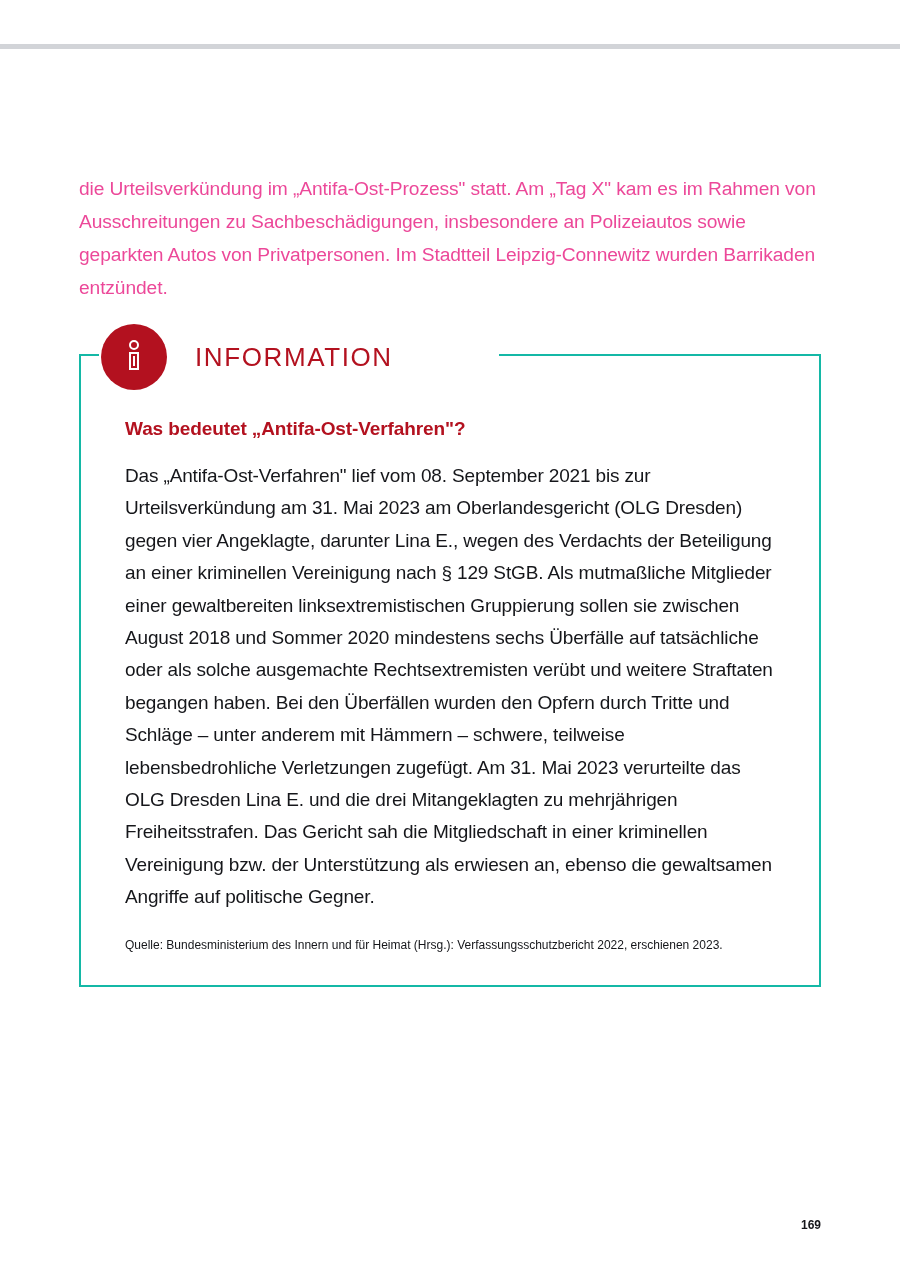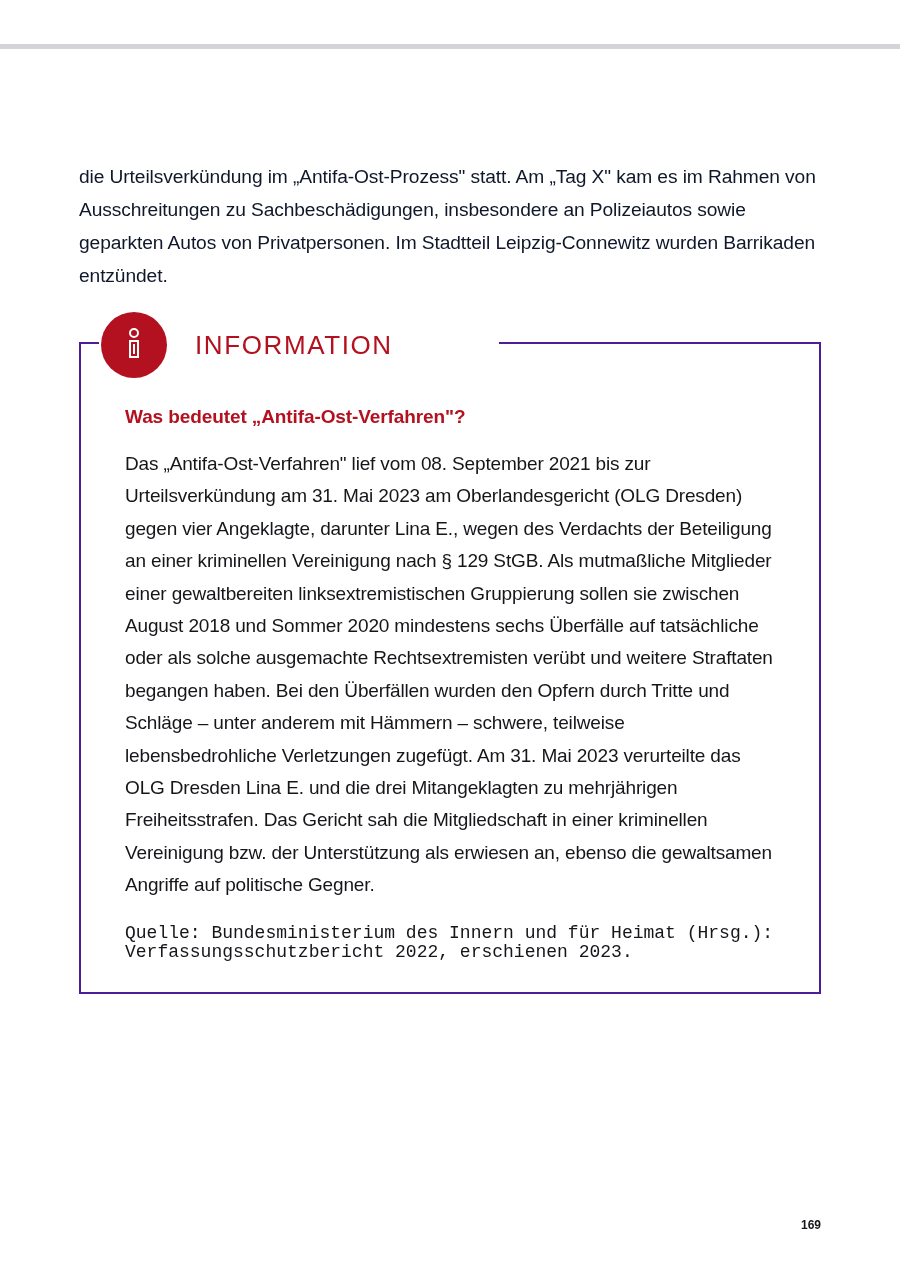--- a/index.html
+++ b/index.html
@@ -34,36 +34,36 @@
   }
 
   .content {
     position: absolute;
     top: 160px;
     left: 79px;
     width: 742px;
   }
 
   p.body-par {
-    margin: 0 0 26px 0;
+    margin: 12px 0 26px 0;
     font-size: 19.2px;
     line-height: 33px;
-    color: #0f172a;
+    color: #ec4899;
     letter-spacing: -0.1px;
   }
 
   
   .info-wrap {
     position: relative;
     margin-top: 50px;
   }
 
   .info-box {
     position: relative;
-    border: 2px solid #4c1d95;
+    border: 2px solid #14b8a6;
     box-sizing: border-box;
     width: 742px;
     padding: 62px 44px 30px 44px;
   }
 
   
   .info-header-mask {
     position: absolute;
     top: -18px;
     left: 18px;
@@ -116,24 +116,23 @@
   .info-text {
     margin: 0;
     font-size: 19px;
     line-height: 32.4px;
     color: #15161a;
     letter-spacing: -0.15px;
   }
 
   .info-source {
     margin: 22px 0 0 0;
-    font-size: 18px;
+    font-size: 12px;
     line-height: 19px;
     color: #15161a;
-    font-family: Liberation Mono, monospace;
   }
 
   .page-number {
     position: absolute;
     right: 79px;
     bottom: 44px;
     font-size: 12px;
     font-weight: bold;
     color: #15161a;
   }

